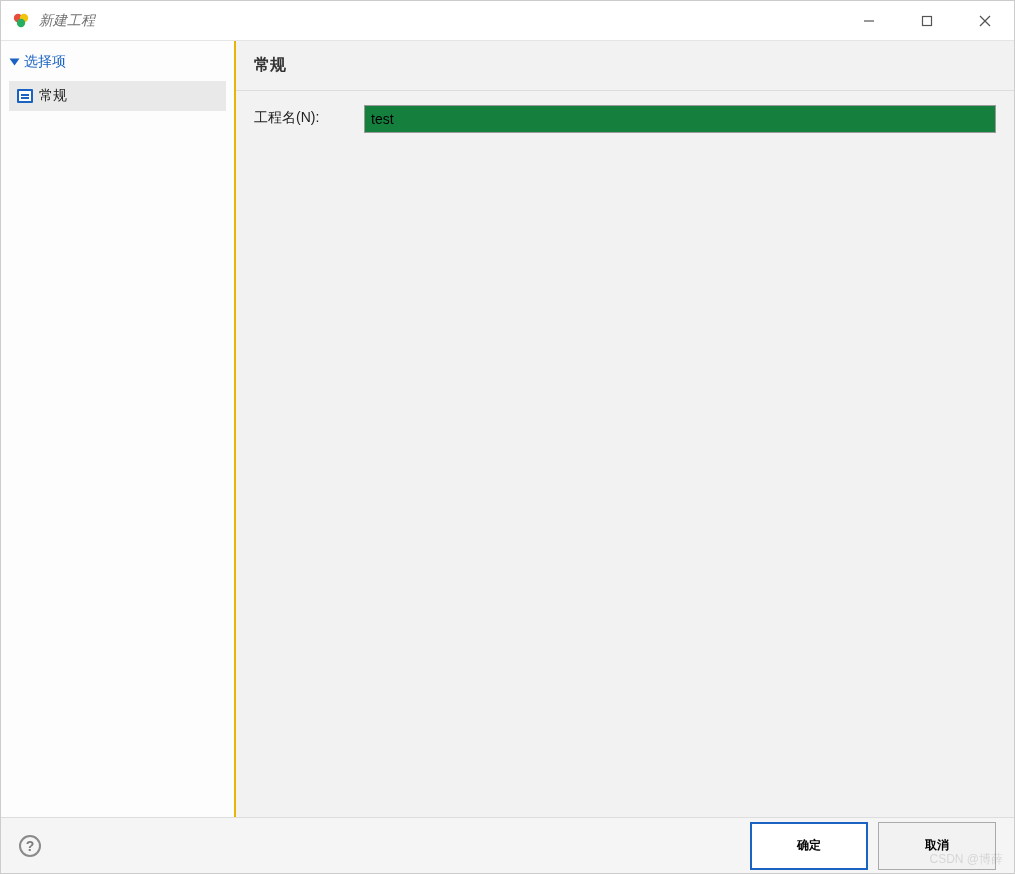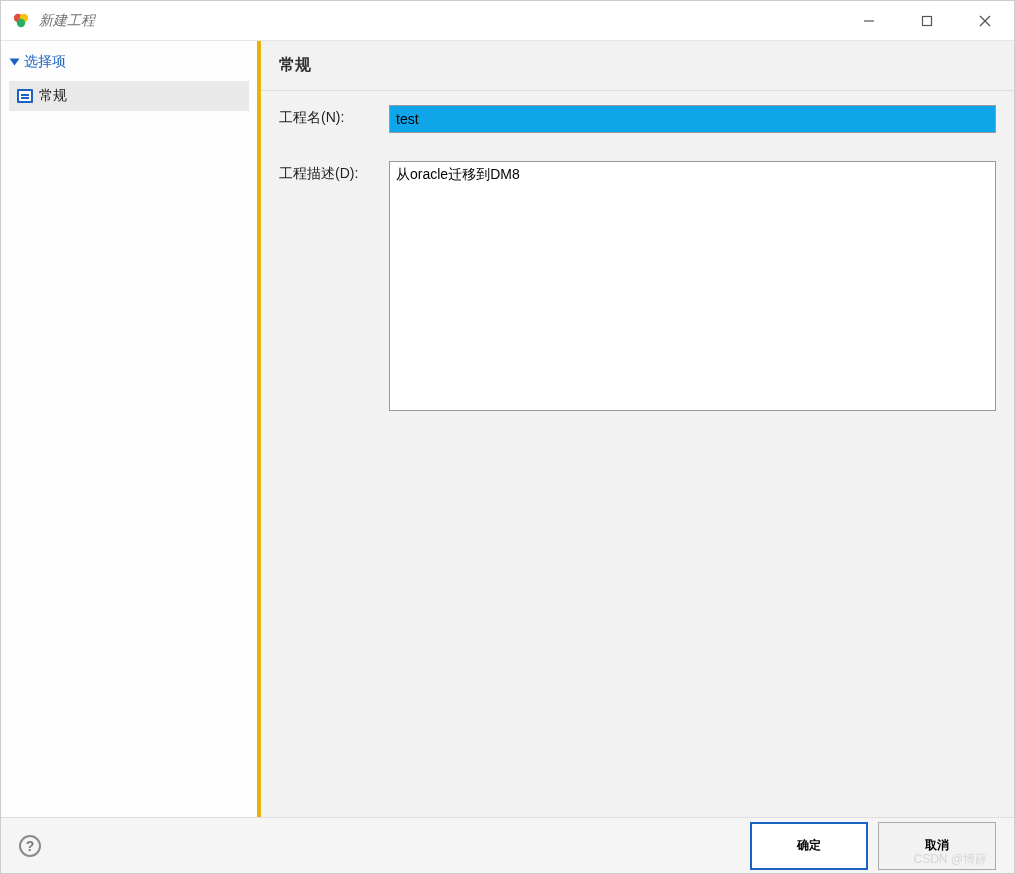--- a/index.html
+++ b/index.html
@@ -50,22 +50,22 @@
       cursor: default;
     }
     .win-btn svg { stroke: #555; }
     
     .main {
       flex: 1;
       display: flex;
       min-height: 0;
     }
     .sidebar {
-      width: 260px;
-      border-right: 4px solid #eab308;
+      width: 235px;
+      border-right: 2px solid #eab308;
       background: #fdfdfd;
       padding: 8px 6px;
       flex-shrink: 0;
     }
     .side-group-header {
       display: flex;
       align-items: center;
       color: #1a63c2;
       font-size: 14px;
       padding: 4px 4px;
@@ -139,21 +139,21 @@
       flex: 1;
       min-width: 0;
     }
     input[type="text"].fld {
       width: 100%;
       height: 28px;
       border: 1px solid #999;
       padding: 2px 6px;
       font-size: 14px;
       font-family: inherit;
-      background: #0ea5e9;
+      background: #15803d;
     }
     textarea.fld {
       width: 100%;
       height: 250px;
       border: 1px solid #999;
       padding: 4px 6px;
       font-size: 14px;
       font-family: inherit;
       background: #fff;
       resize: none;
@@ -192,21 +192,21 @@
       font-family: inherit;
       cursor: default;
       font-weight: bold;
     }
     .dlg-btn.primary {
       border: 2px solid #1a63c2;
       background: #fff;
     }
     .watermark {
       position: absolute;
-      right: 28px;
+      right: 12px;
       bottom: 6px;
       color: rgba(0,0,0,0.12);
       font-size: 12px;
       pointer-events: none;
     }
     
     textarea.fld::-webkit-scrollbar { width: 18px; }
     textarea.fld::-webkit-scrollbar-track { background: #f0f0f0; }
     textarea.fld::-webkit-scrollbar-thumb { background: #cfcfcf; }
   </style>
@@ -256,26 +256,20 @@
 
   <div class="content">
     <div class="content-header">常规</div>
     <div class="content-body">
       <div class="form-row">
         <div class="form-label">工程名(N):</div>
         <div class="form-field">
           <input type="text" class="fld" value="test" style="">
         </div>
       </div>
-      <div class="form-row">
-        <div class="form-label">工程描述(D):</div>
-        <div class="form-field">
-          <textarea class="fld" style="">从oracle迁移到DM8</textarea>
-        </div>
-      </div>
     </div>
   </div>
 </div>
 
 <div class="footer">
   <div class="help-icon">
     <span>?</span>
   </div>
   <div class="footer-spacer"></div>
   <button class="dlg-btn primary">确定</button>

